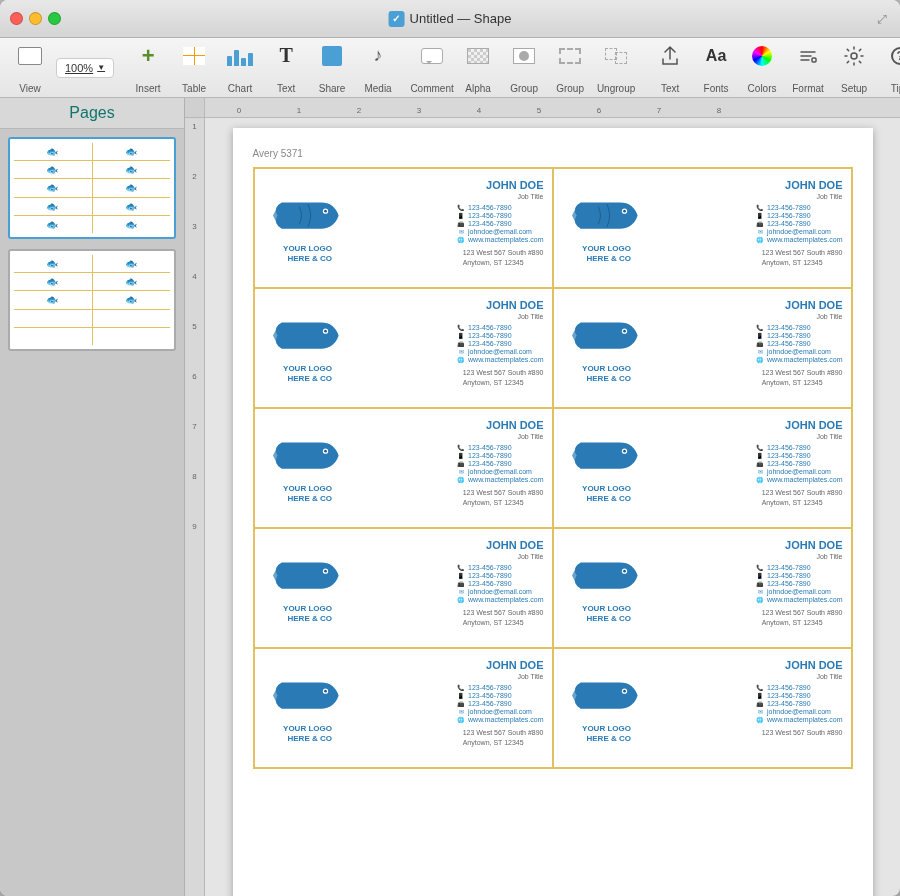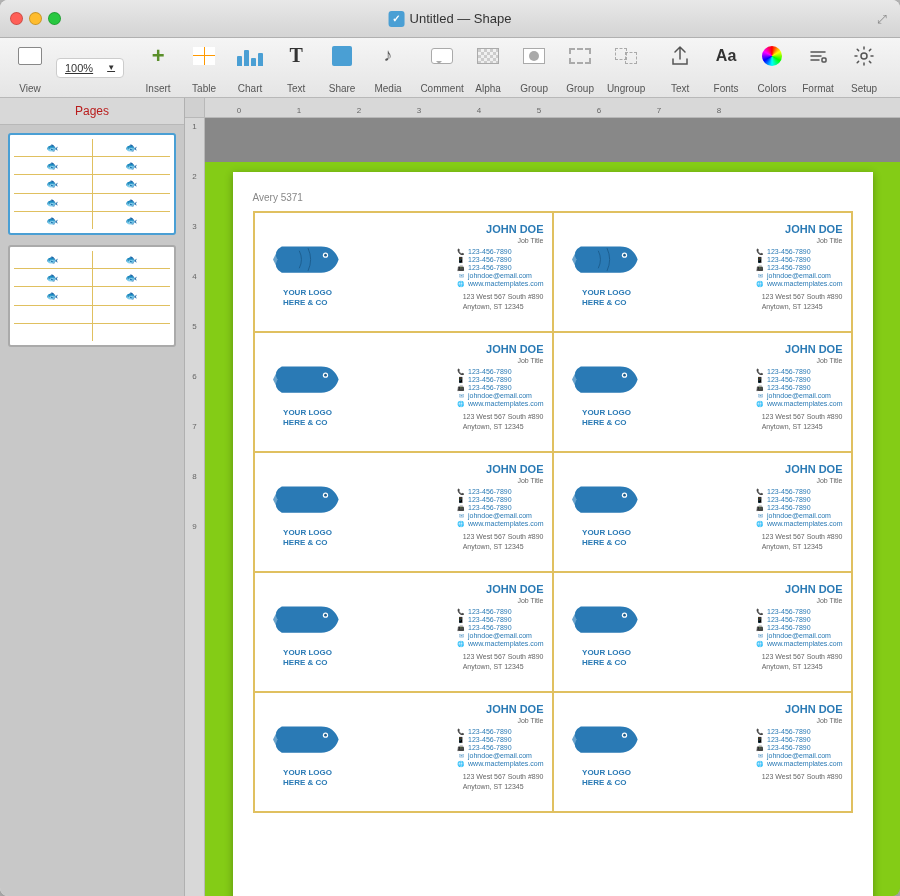--- a/index.html
+++ b/index.html
@@ -128,21 +128,21 @@
     .zoom-btn {
       border: 1px solid #ccc;
       background: white;
       border-radius: 4px;
       padding: 3px 8px;
       font-size: 11px;
       color: #333;
       cursor: pointer;
       display: flex;
       align-items: center;
-      gap: 14px;
+      gap: 4px;
       text-decoration: underline;
     }
 
     
     .main-area {
       display: flex;
       flex: 1;
       overflow: hidden;
     }
 
@@ -150,23 +150,23 @@
     .sidebar {
       width: 185px;
       background: #c8c8c8;
       border-right: 1px solid #b0b0b0;
       display: flex;
       flex-direction: column;
       flex-shrink: 0;
     }
     .sidebar-header {
       text-align: center;
-      font-size: 12px;
+      font-size: 16px;
       font-weight: 500;
-      color: #b91c1c;
+      color: #0f766e;
       padding: 6px 0;
       background: #d8d8d8;
       border-bottom: 1px solid #b8b8b8;
     }
     .sidebar-pages {
       padding: 8px;
       overflow-y: auto;
       display: flex;
       flex-direction: column;
       gap: 10px;
@@ -271,23 +271,22 @@
       writing-mode: horizontal-tb;
       font-size: 8px;
       color: #666;
     }
 
     
     .doc-canvas {
       flex: 1;
       overflow-y: auto;
       overflow-x: auto;
-      background: #84cc16;
+      background: #e5e5e5;
       padding: 10px;
-      margin-top: 44px;
     }
 
     .page-document {
       background: white;
       width: 640px;
       margin: 0 auto;
       padding: 20px;
       box-shadow: 0 2px 8px rgba(0,0,0,0.3);
       min-height: 800px;
     }
@@ -332,21 +331,21 @@
 
     .fish-logo {
       width: 70px;
       height: 45px;
     }
 
     .logo-text {
       font-size: 8px;
       font-weight: bold;
       color: #2a7ab5;
-      text-align: left;
+      text-align: right;
       line-height: 1.2;
     }
 
     .card-right {
       flex: 1;
       display: flex;
       flex-direction: column;
       gap: 1px;
       align-items: flex-end;
     }

